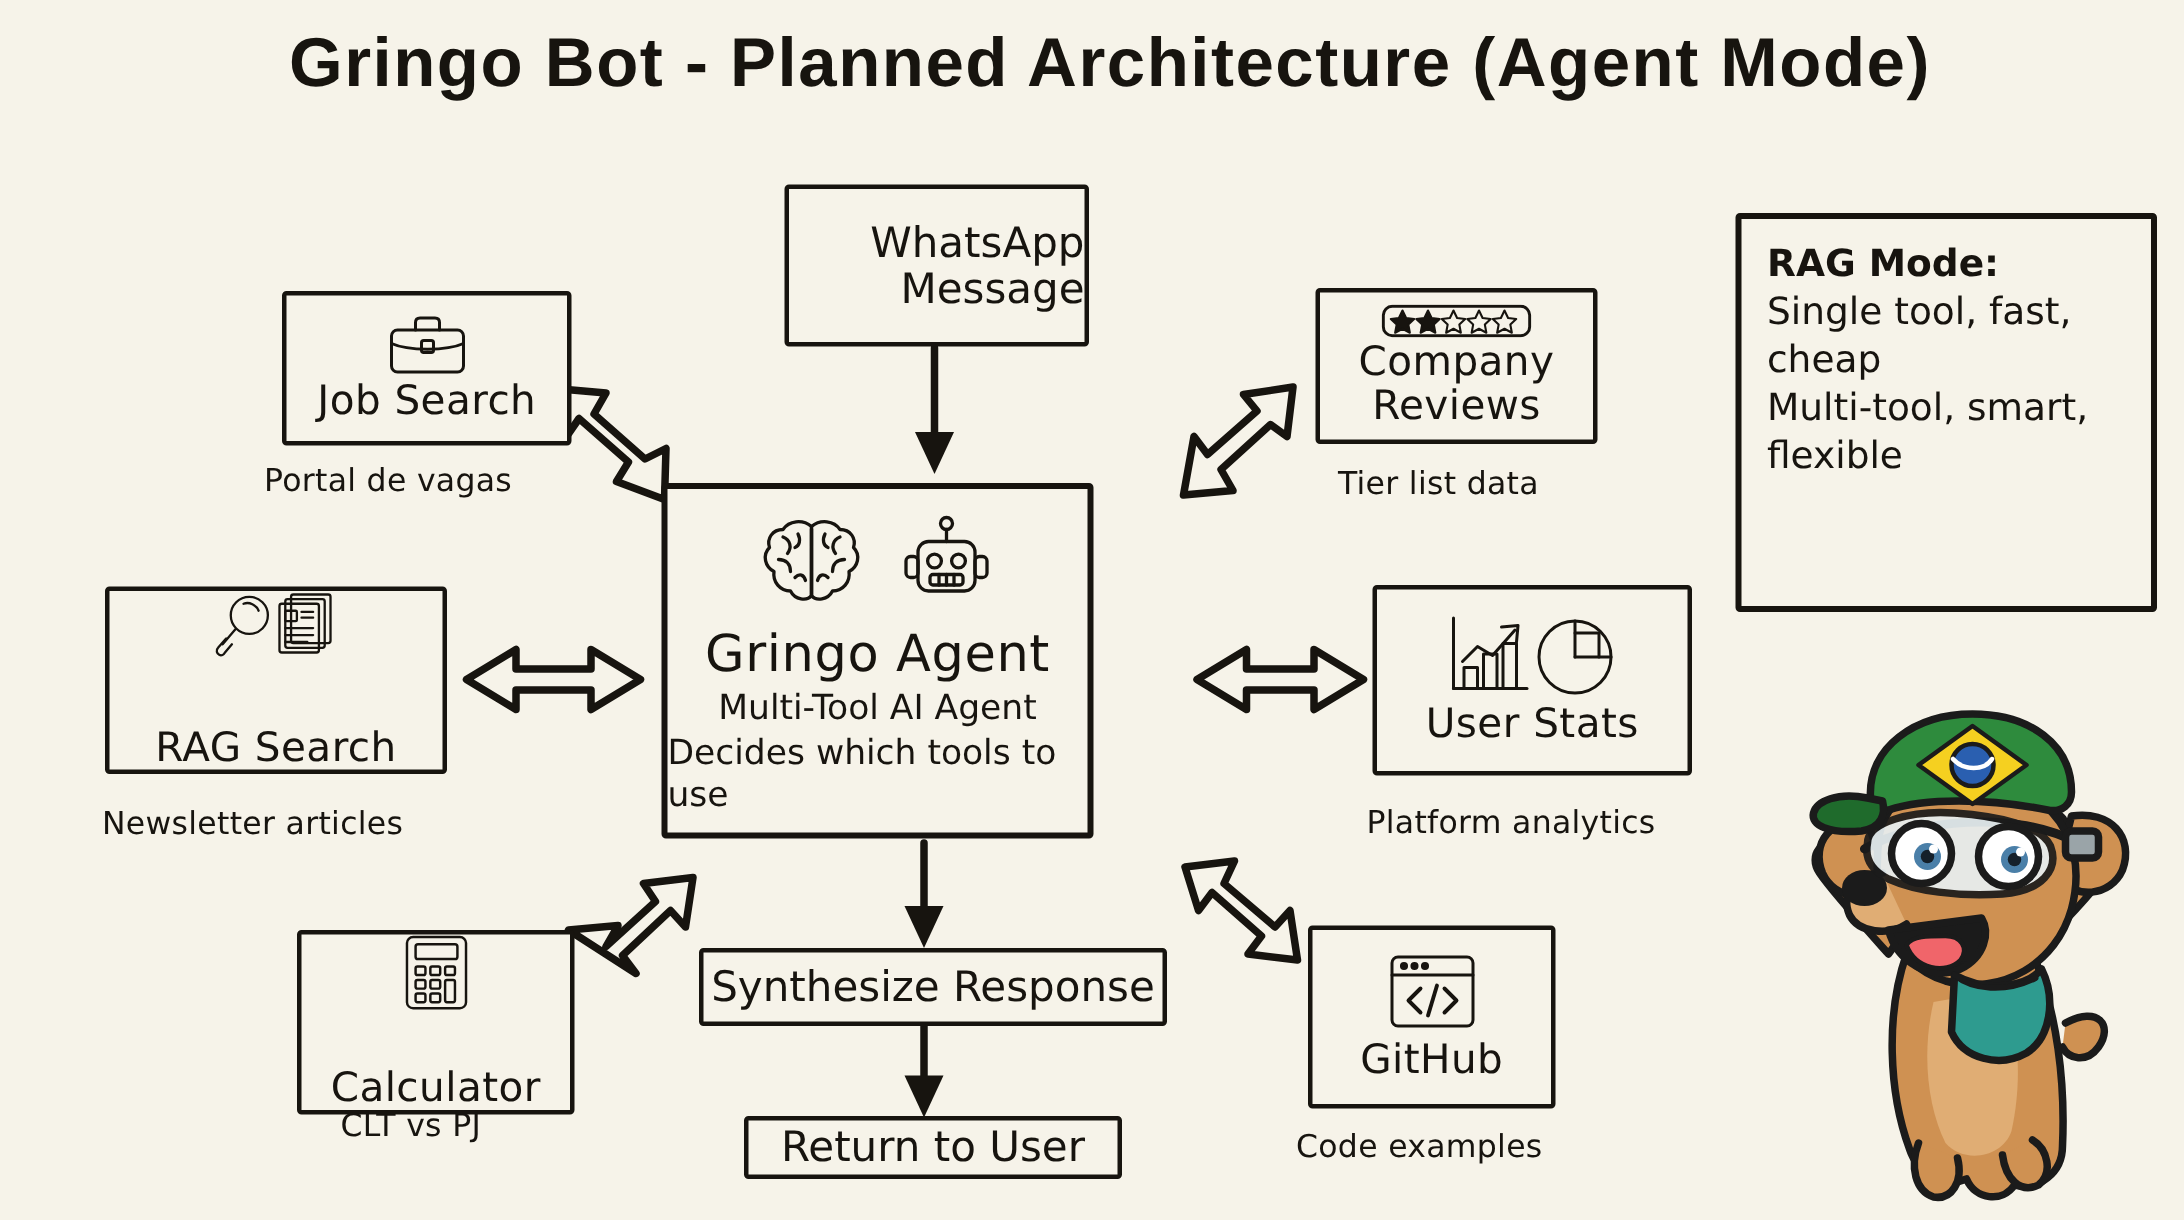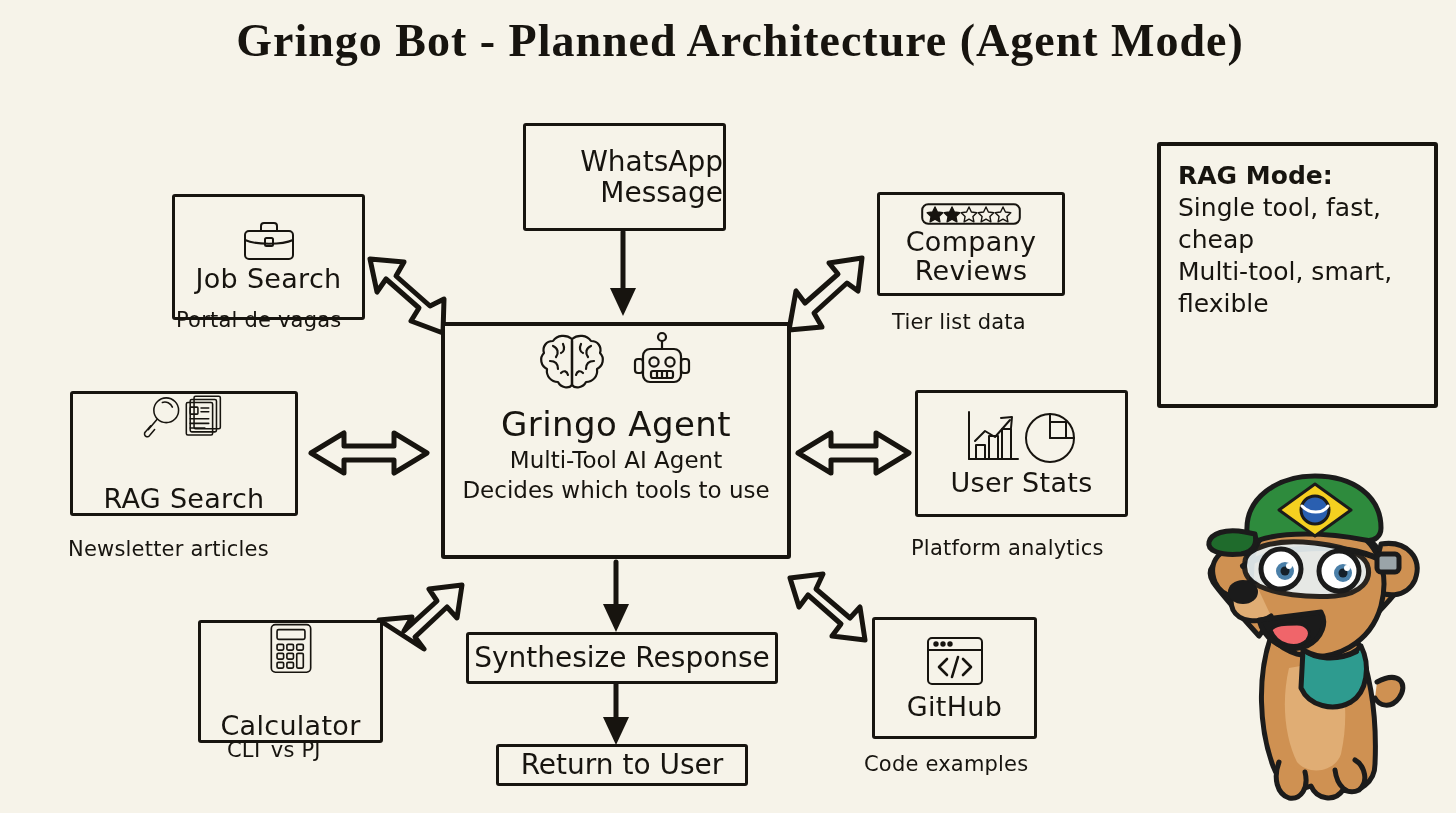--- a/index.html
+++ b/index.html
@@ -9,21 +9,21 @@
     font-family:"DejaVu Sans", sans-serif;
     overflow:hidden;
     position:relative;
   }
   #stage{position:absolute;inset:0;}
 
   
   .title{
     position:absolute;left:0;right:0;top:14px;
     text-align:center;
-    font-family:Liberation Serif, serif;
+    font-family:Liberation Sans, sans-serif;
     font-size:46px;
     font-weight:700;
     letter-spacing:1px;
     color:#17140f;
     padding-left:24px;
   }
 
   
   .node{
     position:absolute;
@@ -57,25 +57,26 @@
     background:#f6f3e9;
     box-sizing:border-box;
     display:flex;align-items:center;justify-content:center;
     font-size:28px;color:#17140f;
     text-align:center;line-height:1.12;
   }
 
   
   #agent{
     position:absolute;
-    left:441px;top:322px;width:350px;height:237px;
+    left:441px;top:322px;width:288px;height:237px;
     border:4px solid #17140f;
     border-radius:3px;background:#f6f3e9;
     box-sizing:border-box;
     display:flex;flex-direction:column;align-items:center;
+    padding-top:12px;
   }
   #agent .agent-icons{display:flex;gap:26px;align-items:center;height:74px;margin-bottom:2px;}
   #agent .agent-title{font-size:34px;color:#17140f;margin-top:2px;letter-spacing:.4px;}
   #agent .agent-sub{font-size:23px;color:#17140f;line-height:1.22;margin-top:2px;}
 
   
   #legend{
     position:absolute;left:1157px;top:142px;width:281px;height:266px;
     border:4px solid #17140f;border-radius:3px;background:#f6f3e9;
     box-sizing:border-box;padding:14px 0 0 17px;
@@ -180,21 +181,21 @@
           <line x1="31" y1="40" x2="31" y2="47"></line>
           <line x1="36" y1="40" x2="36" y2="47"></line>
         </g>
       </svg>
     </div>
     <div class="agent-title">Gringo Agent</div>
     <div class="agent-sub">Multi-Tool AI Agent</div>
     <div class="agent-sub">Decides which tools to use</div>
   </div>
 
-  <div class="node" style="left:172px;top:194px;width:193px;height:126px;">
+  <div class="node" style="left:188px;top:194px;width:193px;height:103px;">
     <svg width="54" height="42" viewBox="0 0 54 42" style="margin-bottom:2px;">
       <g fill="none" stroke="#17140f" stroke-width="2" stroke-linejoin="round" stroke-linecap="round">
         <path d="M19 11 L19 6 C19 4 20 3 22 3 L32 3 C34 3 35 4 35 6 L35 11"></path>
         <rect x="3" y="11" width="48" height="28" rx="4"></rect>
         <path d="M3 20 C14 25 40 25 51 20"></path>
         <rect x="23" y="18" width="8" height="8" rx="1.5"></rect>
       </g>
     </svg>
     <div class="nlabel">Job Search</div>
   </div>

